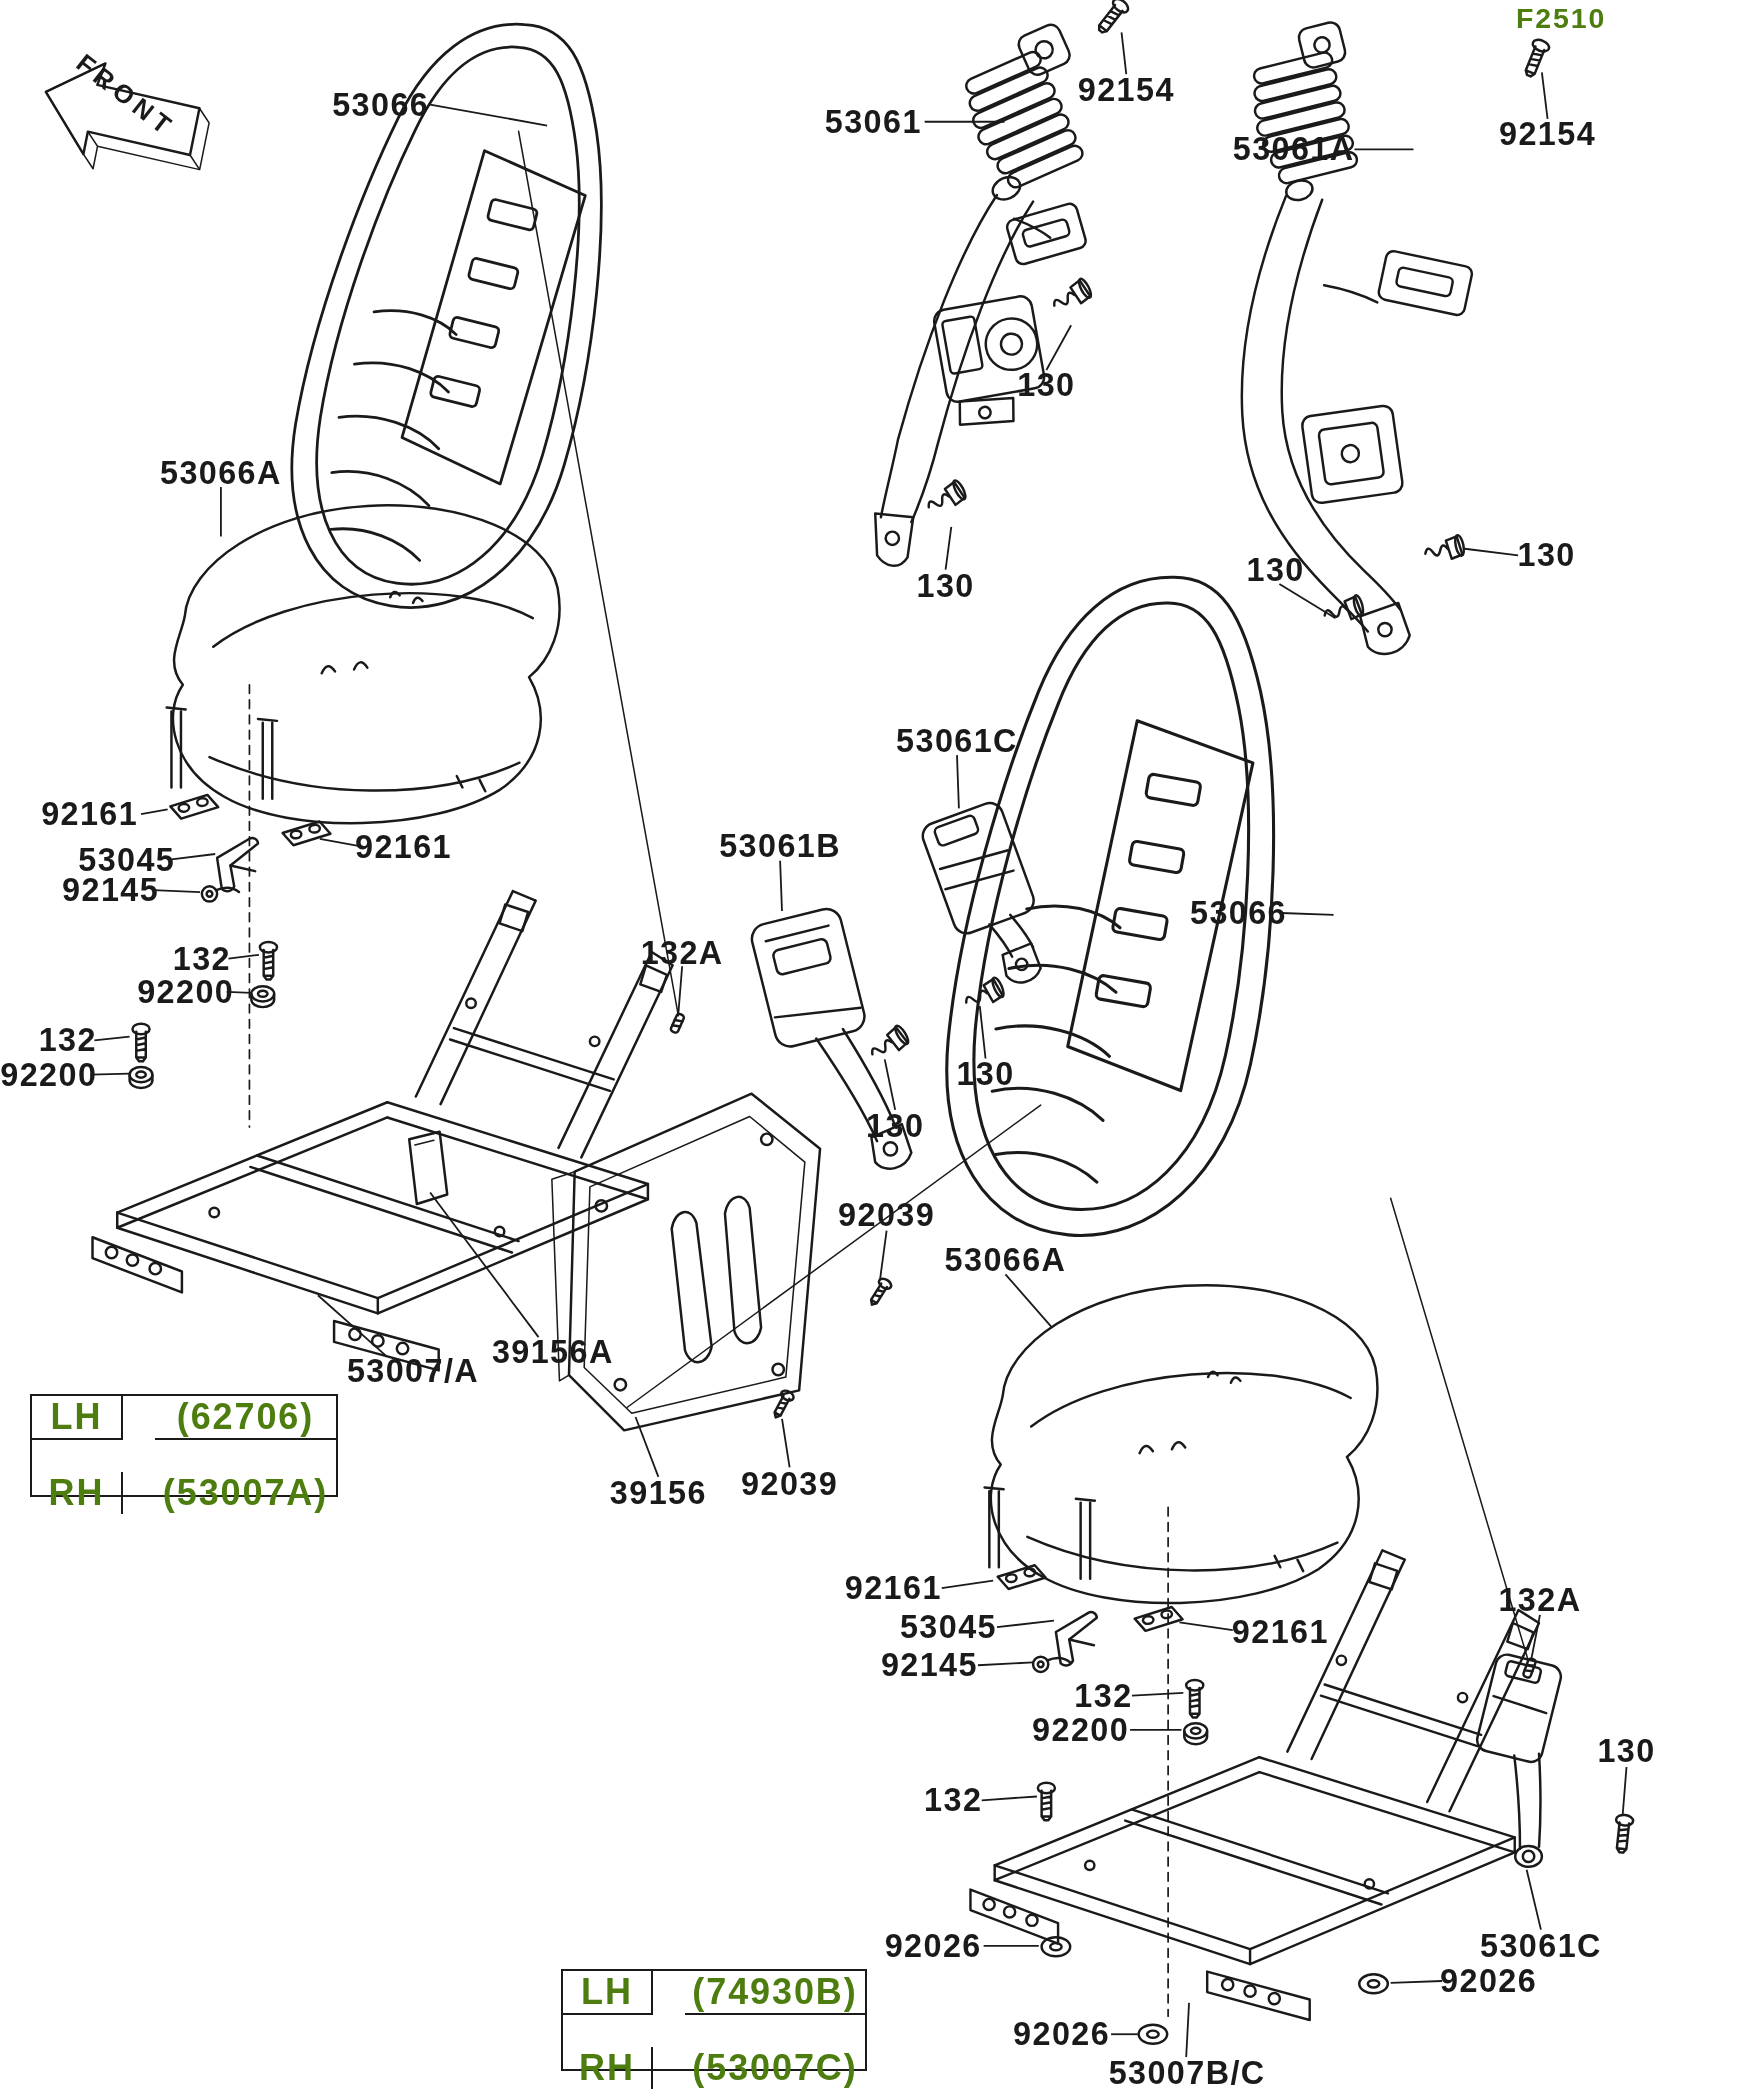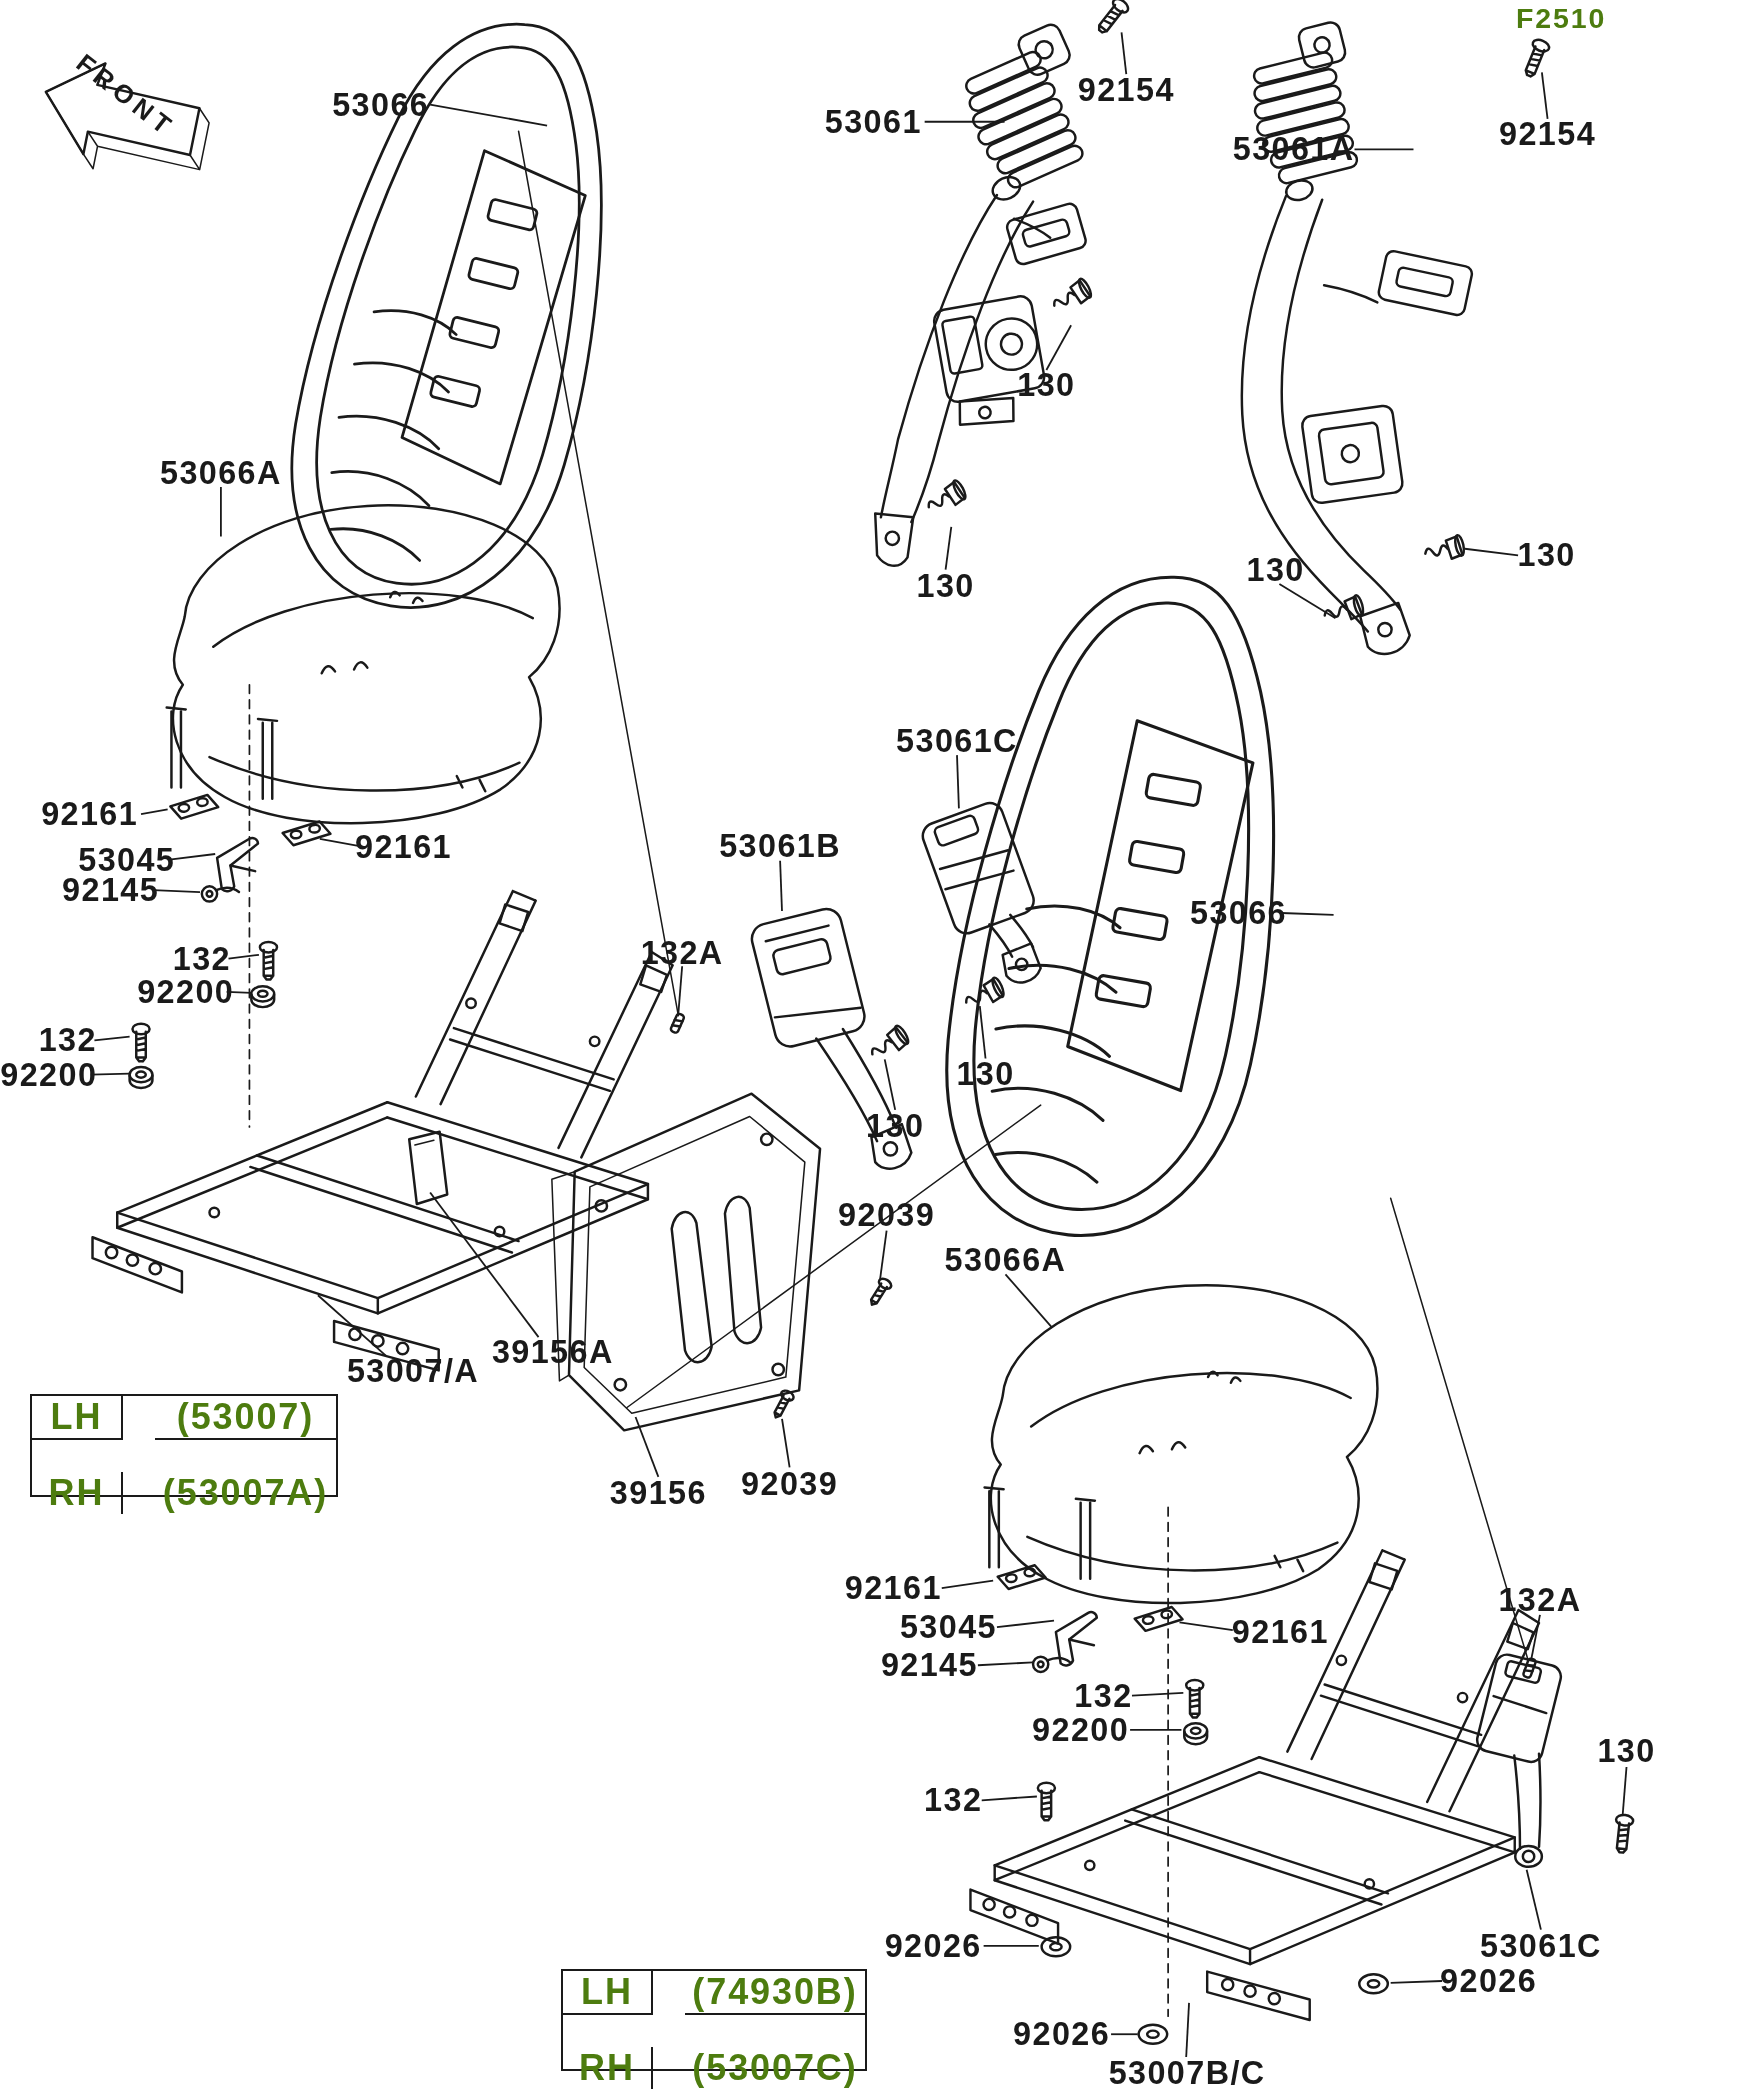--- a/index.html
+++ b/index.html
@@ -406,21 +406,21 @@
         <text x="1116" y="2139" class="part-label">92026</text>
         <polyline points="1516,2083 1462,2085" class="leader"></polyline>
         <text x="1565" y="2083" class="part-label">92026</text>
         <polyline points="1247,2163 1250,2106" class="leader"></polyline>
         <text x="1248" y="2180" class="part-label">53007B/C</text>
       </g>
   </svg>
 
   <div class="ptable t-left">
     <div class="cell c0 r0">LH</div>
-    <div class="cell r0">(53007)</div>
+    <div class="cell r0">(62706)</div>
     <div class="cell c0">RH</div>
     <div class="cell">(53007A)</div>
   </div>
 
   <div class="ptable t-right">
     <div class="cell c0 r0">LH</div>
     <div class="cell r0">(74930B)</div>
     <div class="cell c0">RH</div>
     <div class="cell">(53007C)</div>
   </div>

